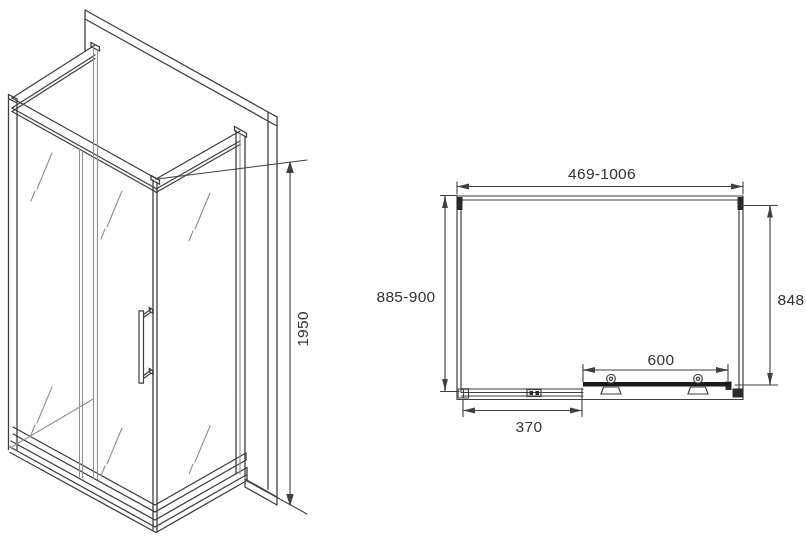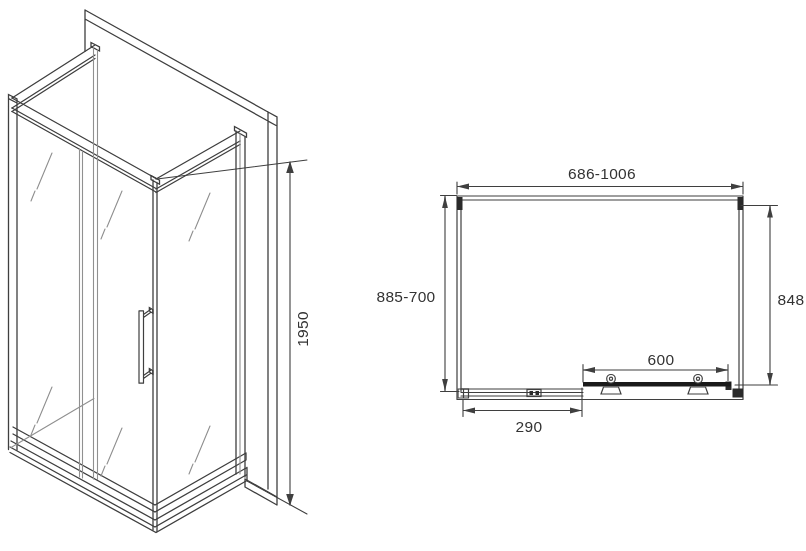--- a/index.html
+++ b/index.html
@@ -141,22 +141,22 @@
           <polygon points="728,370 716,367.1 716,372.9"></polygon>
           <polygon points="463,410.5 475,407.6 475,413.4"></polygon>
           <polygon points="582,410.5 570,407.6 570,413.4"></polygon>
         </g>
       </g>
     </g>
   </svg>
 
   <span class="dim-label vertical" style="left:295px;top:352px;width:46px;">1950</span>
 
-  <span class="dim-label" style="left:562px;top:166px;width:80px;">686-1006</span>
+  <span class="dim-label" style="left:562px;top:166px;width:80px;">469-1006</span>
 
-  <span class="dim-label" style="left:371px;top:289px;width:70px;">885-700</span>
+  <span class="dim-label" style="left:371px;top:289px;width:70px;">885-900</span>
 
   <span class="dim-label" style="left:776px;top:292px;width:30px;">848</span>
 
   <span class="dim-label" style="left:640px;top:352px;width:42px;">600</span>
 
-  <span class="dim-label" style="left:508px;top:419px;width:42px;">290</span>
+  <span class="dim-label" style="left:508px;top:419px;width:42px;">370</span>
 </div>
 
 </body></html>

